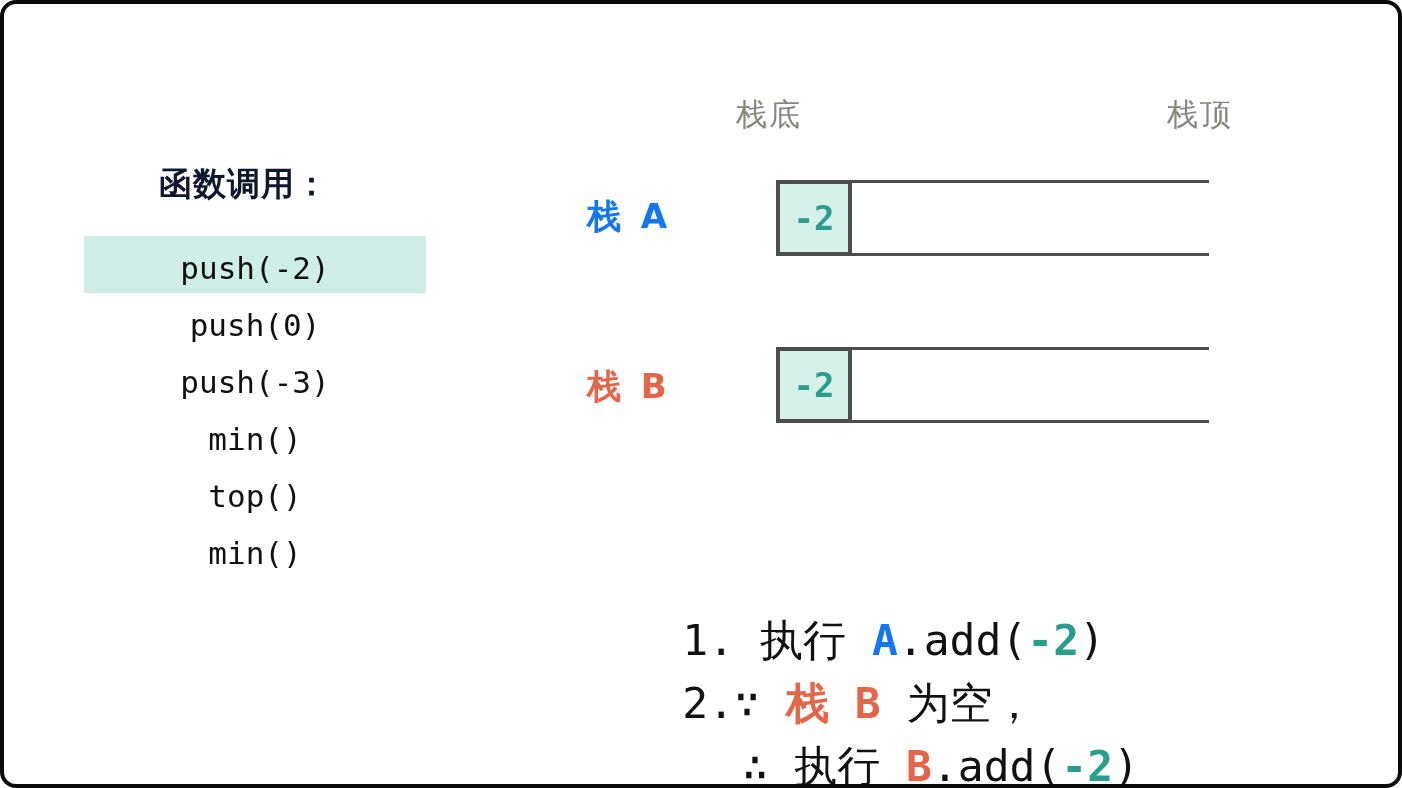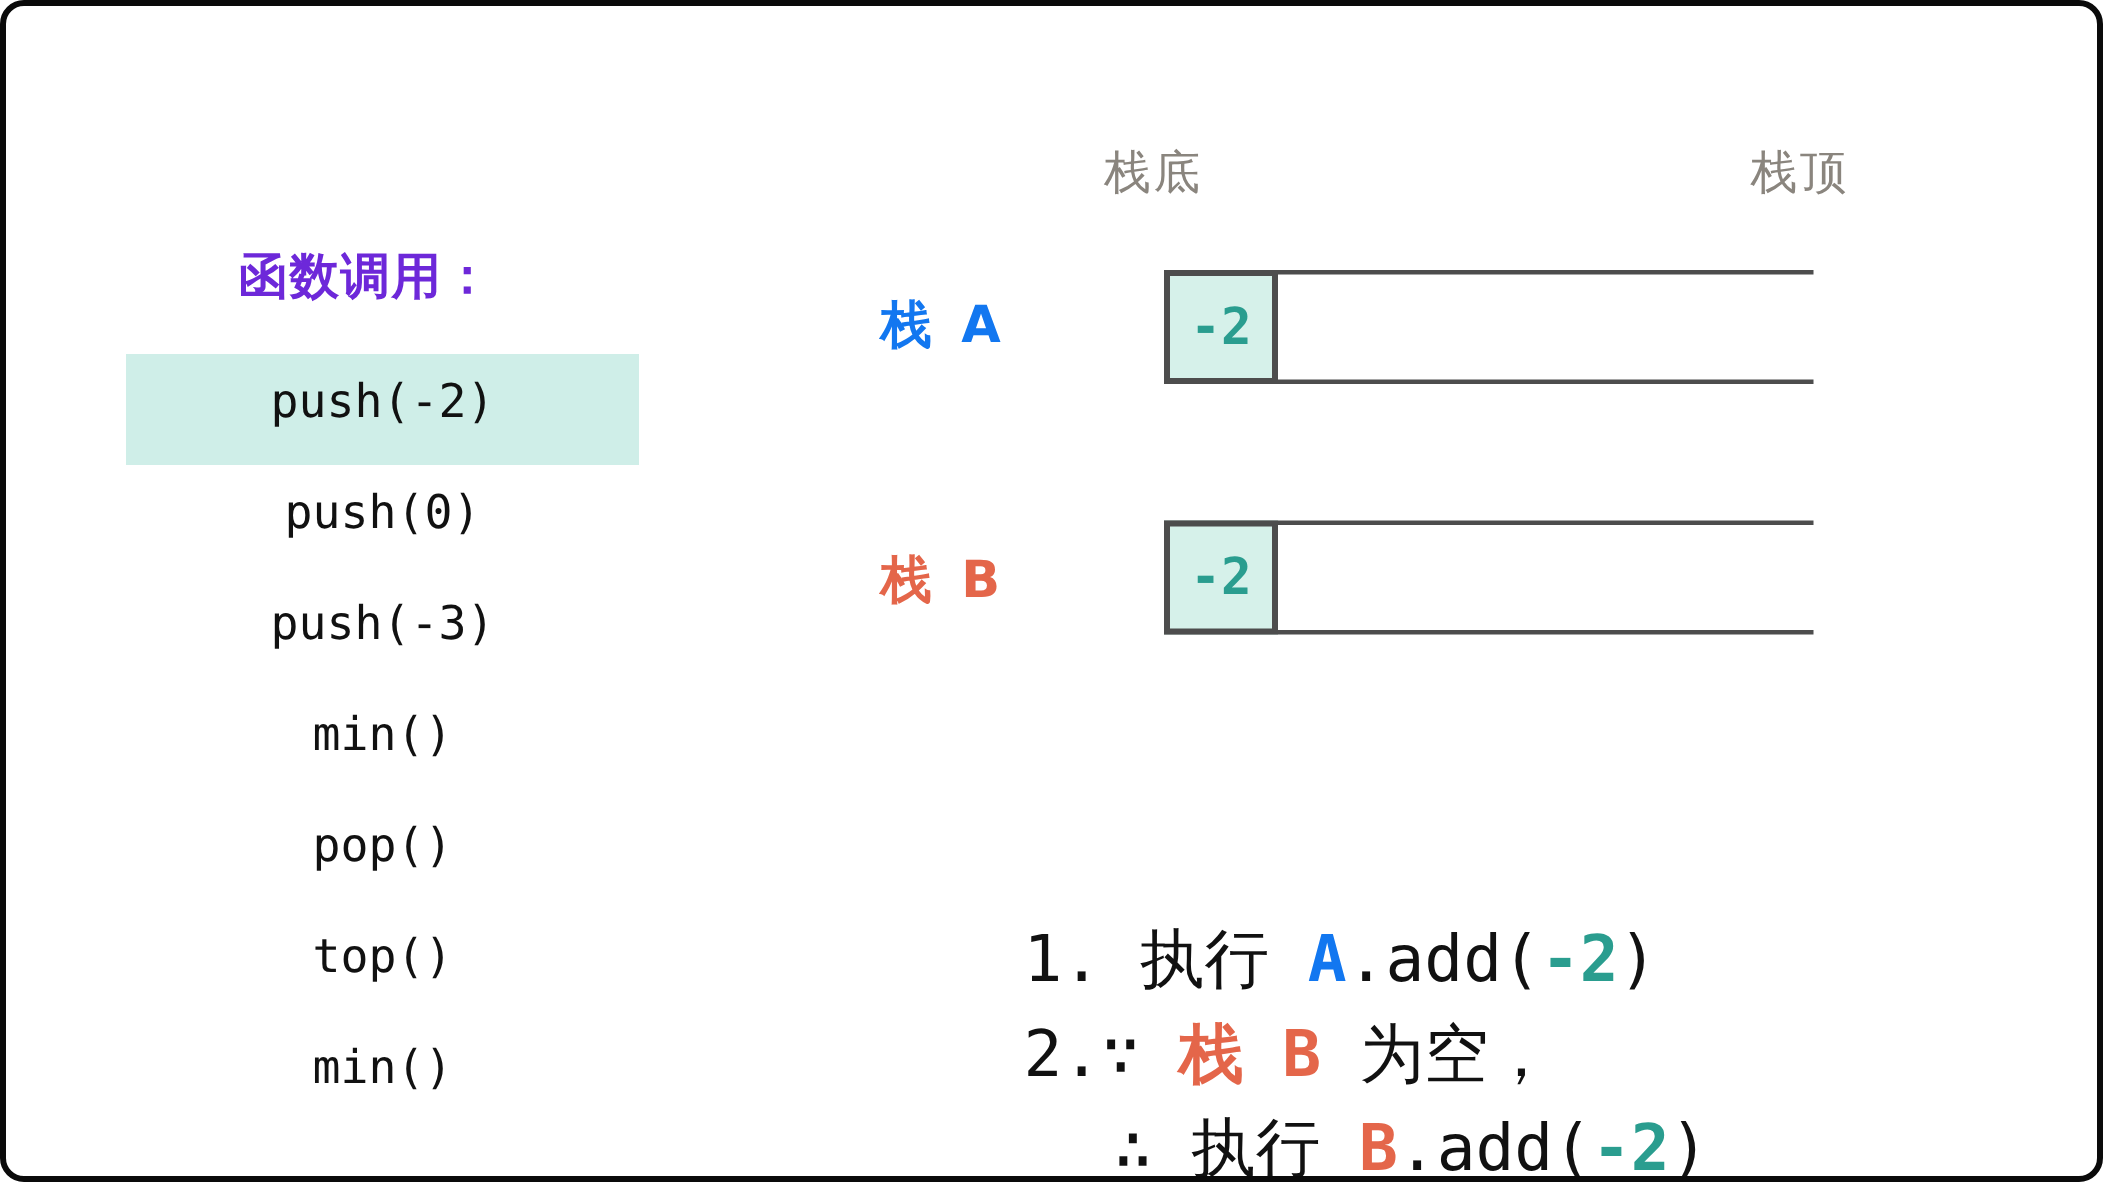--- a/index.html
+++ b/index.html
@@ -5,26 +5,26 @@
   html,body { margin:0; padding:0; background:#ffffff; }
   .page {
     position:relative; width:1402px; height:788px; box-sizing:border-box;
     background:#ffffff; border:4px solid #0a0a0a; border-radius:16px;
     overflow:hidden;
     font-family:"DejaVu Sans", sans-serif;
   }
   
   .fc-title {
     position:absolute; left:155px; top:158px;
-    font-size:33px; font-weight:bold; color:#6d28d9;
+    font-size:33px; font-weight:bold; color:#0f172a;
     letter-spacing:1px;
   }
   .fc-list { position:absolute; left:80px; top:232px; width:342px; }
   .fc-item {
-    height:74px; line-height:65px; text-align:center;
+    height:57px; line-height:65px; text-align:center;
     font-family:"DejaVu Sans Mono", monospace;
     font-size:31px; color:#111; white-space:pre;
   }
   .fc-item.hl { background:#cfeee8; }
   
   .pos-label {
     position:absolute; font-size:31px; color:#8a857e; letter-spacing:2px;
   }
   .lbl-bottom { left:732px; top:90px; }
   .lbl-top    { left:1163px; top:90px; }
@@ -66,21 +66,20 @@
 
 <div class="page">
 
   <div class="fc-title">函数调用：</div>
 
   <div class="fc-list">
     <div class="fc-item hl">push(-2)</div>
     <div class="fc-item">push(0)</div>
     <div class="fc-item">push(-3)</div>
     <div class="fc-item">min()</div>
-    <div class="fc-item">pop()</div>
     <div class="fc-item">top()</div>
     <div class="fc-item">min()</div>
   </div>
 
   <div class="pos-label lbl-bottom">栈底</div>
   <div class="pos-label lbl-top">栈顶</div>
 
   <div class="stack-name name-a">栈 A</div>
   <div class="hline a-top"></div>
   <div class="hline a-bottom"></div>

